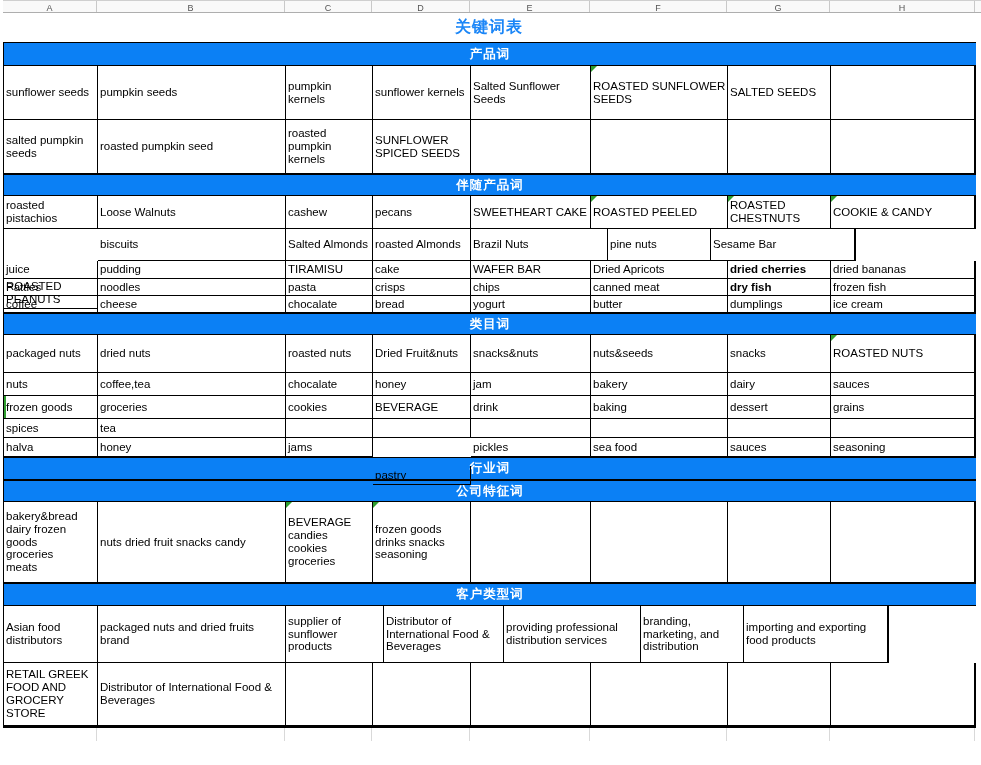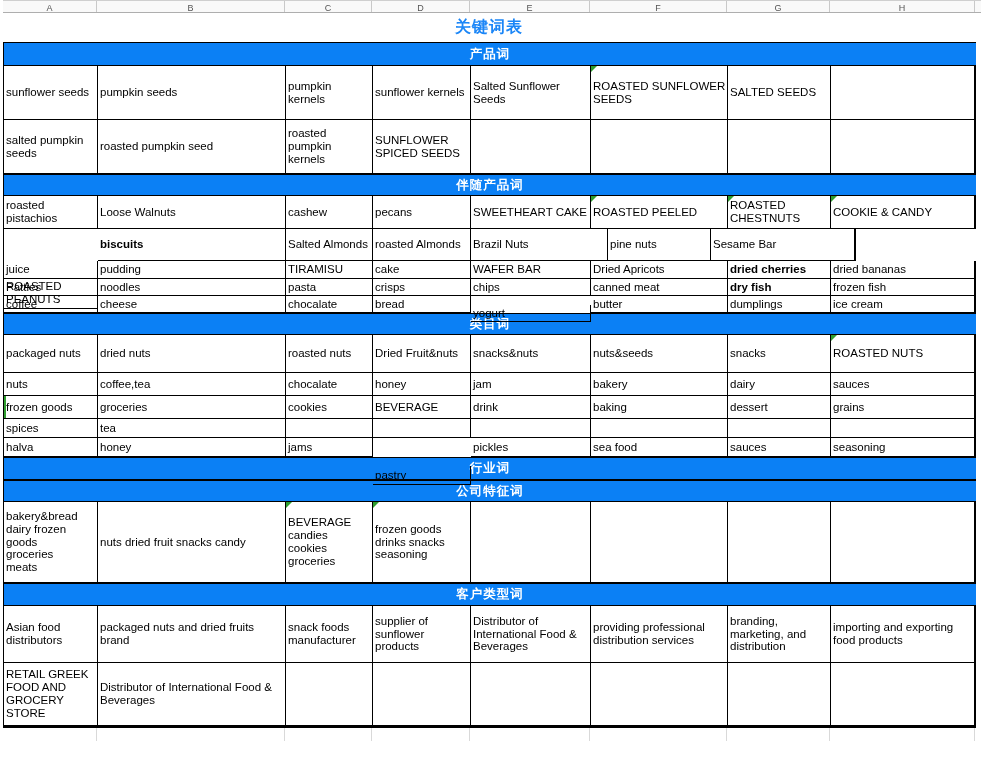--- a/index.html
+++ b/index.html
@@ -158,21 +158,21 @@
           <span>ROASTED CHESTNUTS</span>
         </div>
         <div class="cell flag lastcol" style="width: 145px;">
           <span>COOKIE &amp; CANDY</span>
         </div>
       </div>
       <div class="row" style="height: 32px;">
         <div class="cell" style="width: 94px; margin-top: 48px;">
           <span>ROASTED PEANUTS</span>
         </div>
-        <div class="cell" style="width: 188px; font-weight: bold;">
+        <div class="cell" style="width: 188px;">
           <span>biscuits</span>
         </div>
         <div class="cell" style="width: 87px;">
           <span>Salted Almonds</span>
         </div>
         <div class="cell" style="width: 98px;">
           <span>roasted Almonds</span>
         </div>
         <div class="cell" style="width: 137px;">
           <span>Brazil Nuts</span>
@@ -242,21 +242,21 @@
         </div>
         <div class="cell" style="width: 188px;">
           <span>cheese</span>
         </div>
         <div class="cell" style="width: 87px;">
           <span>chocalate</span>
         </div>
         <div class="cell" style="width: 98px;">
           <span>bread</span>
         </div>
-        <div class="cell" style="width: 120px; margin-top: 9px;">
+        <div class="cell" style="width: 120px;">
           <span>yogurt</span>
         </div>
         <div class="cell" style="width: 137px;">
           <span>butter</span>
         </div>
         <div class="cell" style="width: 103px;">
           <span>dumplings</span>
         </div>
         <div class="cell lastcol" style="width: 145px;">
           <span>ice cream</span>
@@ -438,23 +438,20 @@
       </div>
       <div class="band" style="height: 23px;">
         <span>客户类型词</span>
       </div>
       <div class="row" style="height: 57px;">
         <div class="cell" style="width: 94px;">
           <span>Asian food distributors</span>
         </div>
         <div class="cell" style="width: 188px;">
           <span>packaged nuts and dried fruits brand</span>
-        </div>
-        <div class="cell" style="width: 87px;">
-          <span>snack foods manufacturer</span>
         </div>
         <div class="cell" style="width: 98px;">
           <span>supplier of sunflower products</span>
         </div>
         <div class="cell" style="width: 120px;">
           <span>Distributor of International Food &amp; Beverages</span>
         </div>
         <div class="cell" style="width: 137px;">
           <span>providing professional distribution services</span>
         </div>

